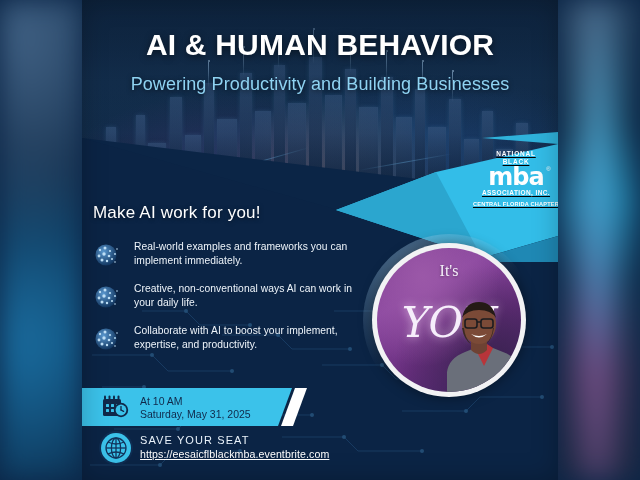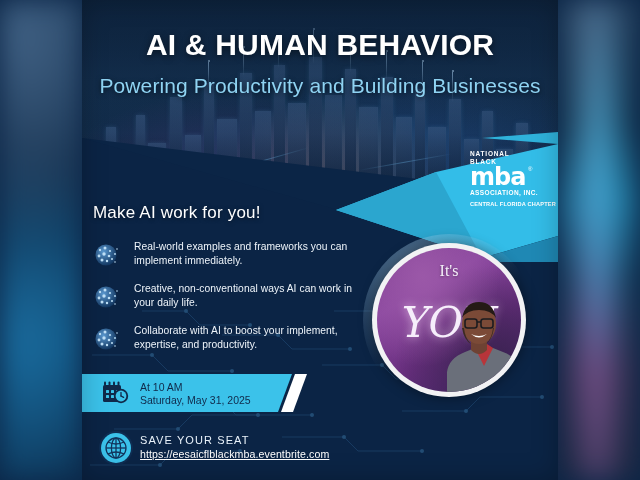--- a/index.html
+++ b/index.html
@@ -158,21 +158,21 @@
     letter-spacing: .2px;
     text-shadow: 0 2px 7px rgba(0,0,0,.55);
     font-family: "Liberation Sans", sans-serif;
   }
   .subtitle {
     position: absolute;
     left: 0; top: 74px;
     width: 476px;
     text-align: center;
     color: #8fd3f2;
-    font-size: 21px;
+    font-size: 18px;
     font-weight: 400;
     letter-spacing: .1px;
     text-shadow: 0 1px 5px rgba(0,0,0,.6);
   }
   .kicker {
     position: absolute;
     left: 11px; top: 203px;
     color: #ffffff;
     font-size: 17px;
     font-weight: 400;
@@ -200,21 +200,21 @@
   .bullet .btext {
     color: #eef4fa;
     font-size: 10.3px;
     line-height: 14px;
     letter-spacing: .05px;
   }
 
   
   .date-banner {
     position: absolute;
-    left: 0; top: 374px;
+    left: 0; top: 388px;
     width: 225px; height: 24px;
   }
   .date-banner .bg {
     position: absolute;
     left: 0; top: 0; width: 225px; height: 38px;
     background: #3bc2ea;
     clip-path: polygon(0 0, 210px 0, 196px 38px, 0 38px);
   }
   .date-banner .slash {
     position: absolute;
@@ -442,21 +442,21 @@
       </g>
     </svg>
 
     <div class="cyan-shape">
       <i class="cy-a"></i>
         <i class="cy-b"></i>
         <i class="cy-c"></i>
         <i class="cy-d"></i>
     </div>
 
-    <div style="position:absolute; left:388px; top:150px; width:92px; ">
+    <div style="position:absolute; left:388px; top:150px; width:92px; text-align:center;text-decoration:underline;">
       <div style="color:#ffffff; font-size:6.5px; font-weight:700; letter-spacing:.8px; line-height:7.5px;">NATIONAL</div>
       <div style="color:#ffffff; font-size:6.5px; font-weight:700; letter-spacing:.8px; line-height:7.5px;">BLACK</div>
       <div style="position:relative; display:inline-block;">
         <span style="color:#ffffff; font-size:24px; font-weight:700; letter-spacing:-1px; line-height:24px; font-family:'DejaVu Sans', sans-serif;">mba</span>
         <span style="position:absolute; right:-7px; top:1px; color:#ffffff; font-size:6px;">®</span>
       </div>
       <div style="color:#ffffff; font-size:6.5px; font-weight:700; letter-spacing:.4px; line-height:8px;">ASSOCIATION, INC.</div>
       <div style="color:#ffffff; font-size:5.6px; font-weight:700; letter-spacing:.2px; line-height:8px; margin-top:3px;">CENTRAL FLORIDA CHAPTER</div>
     </div>
 

